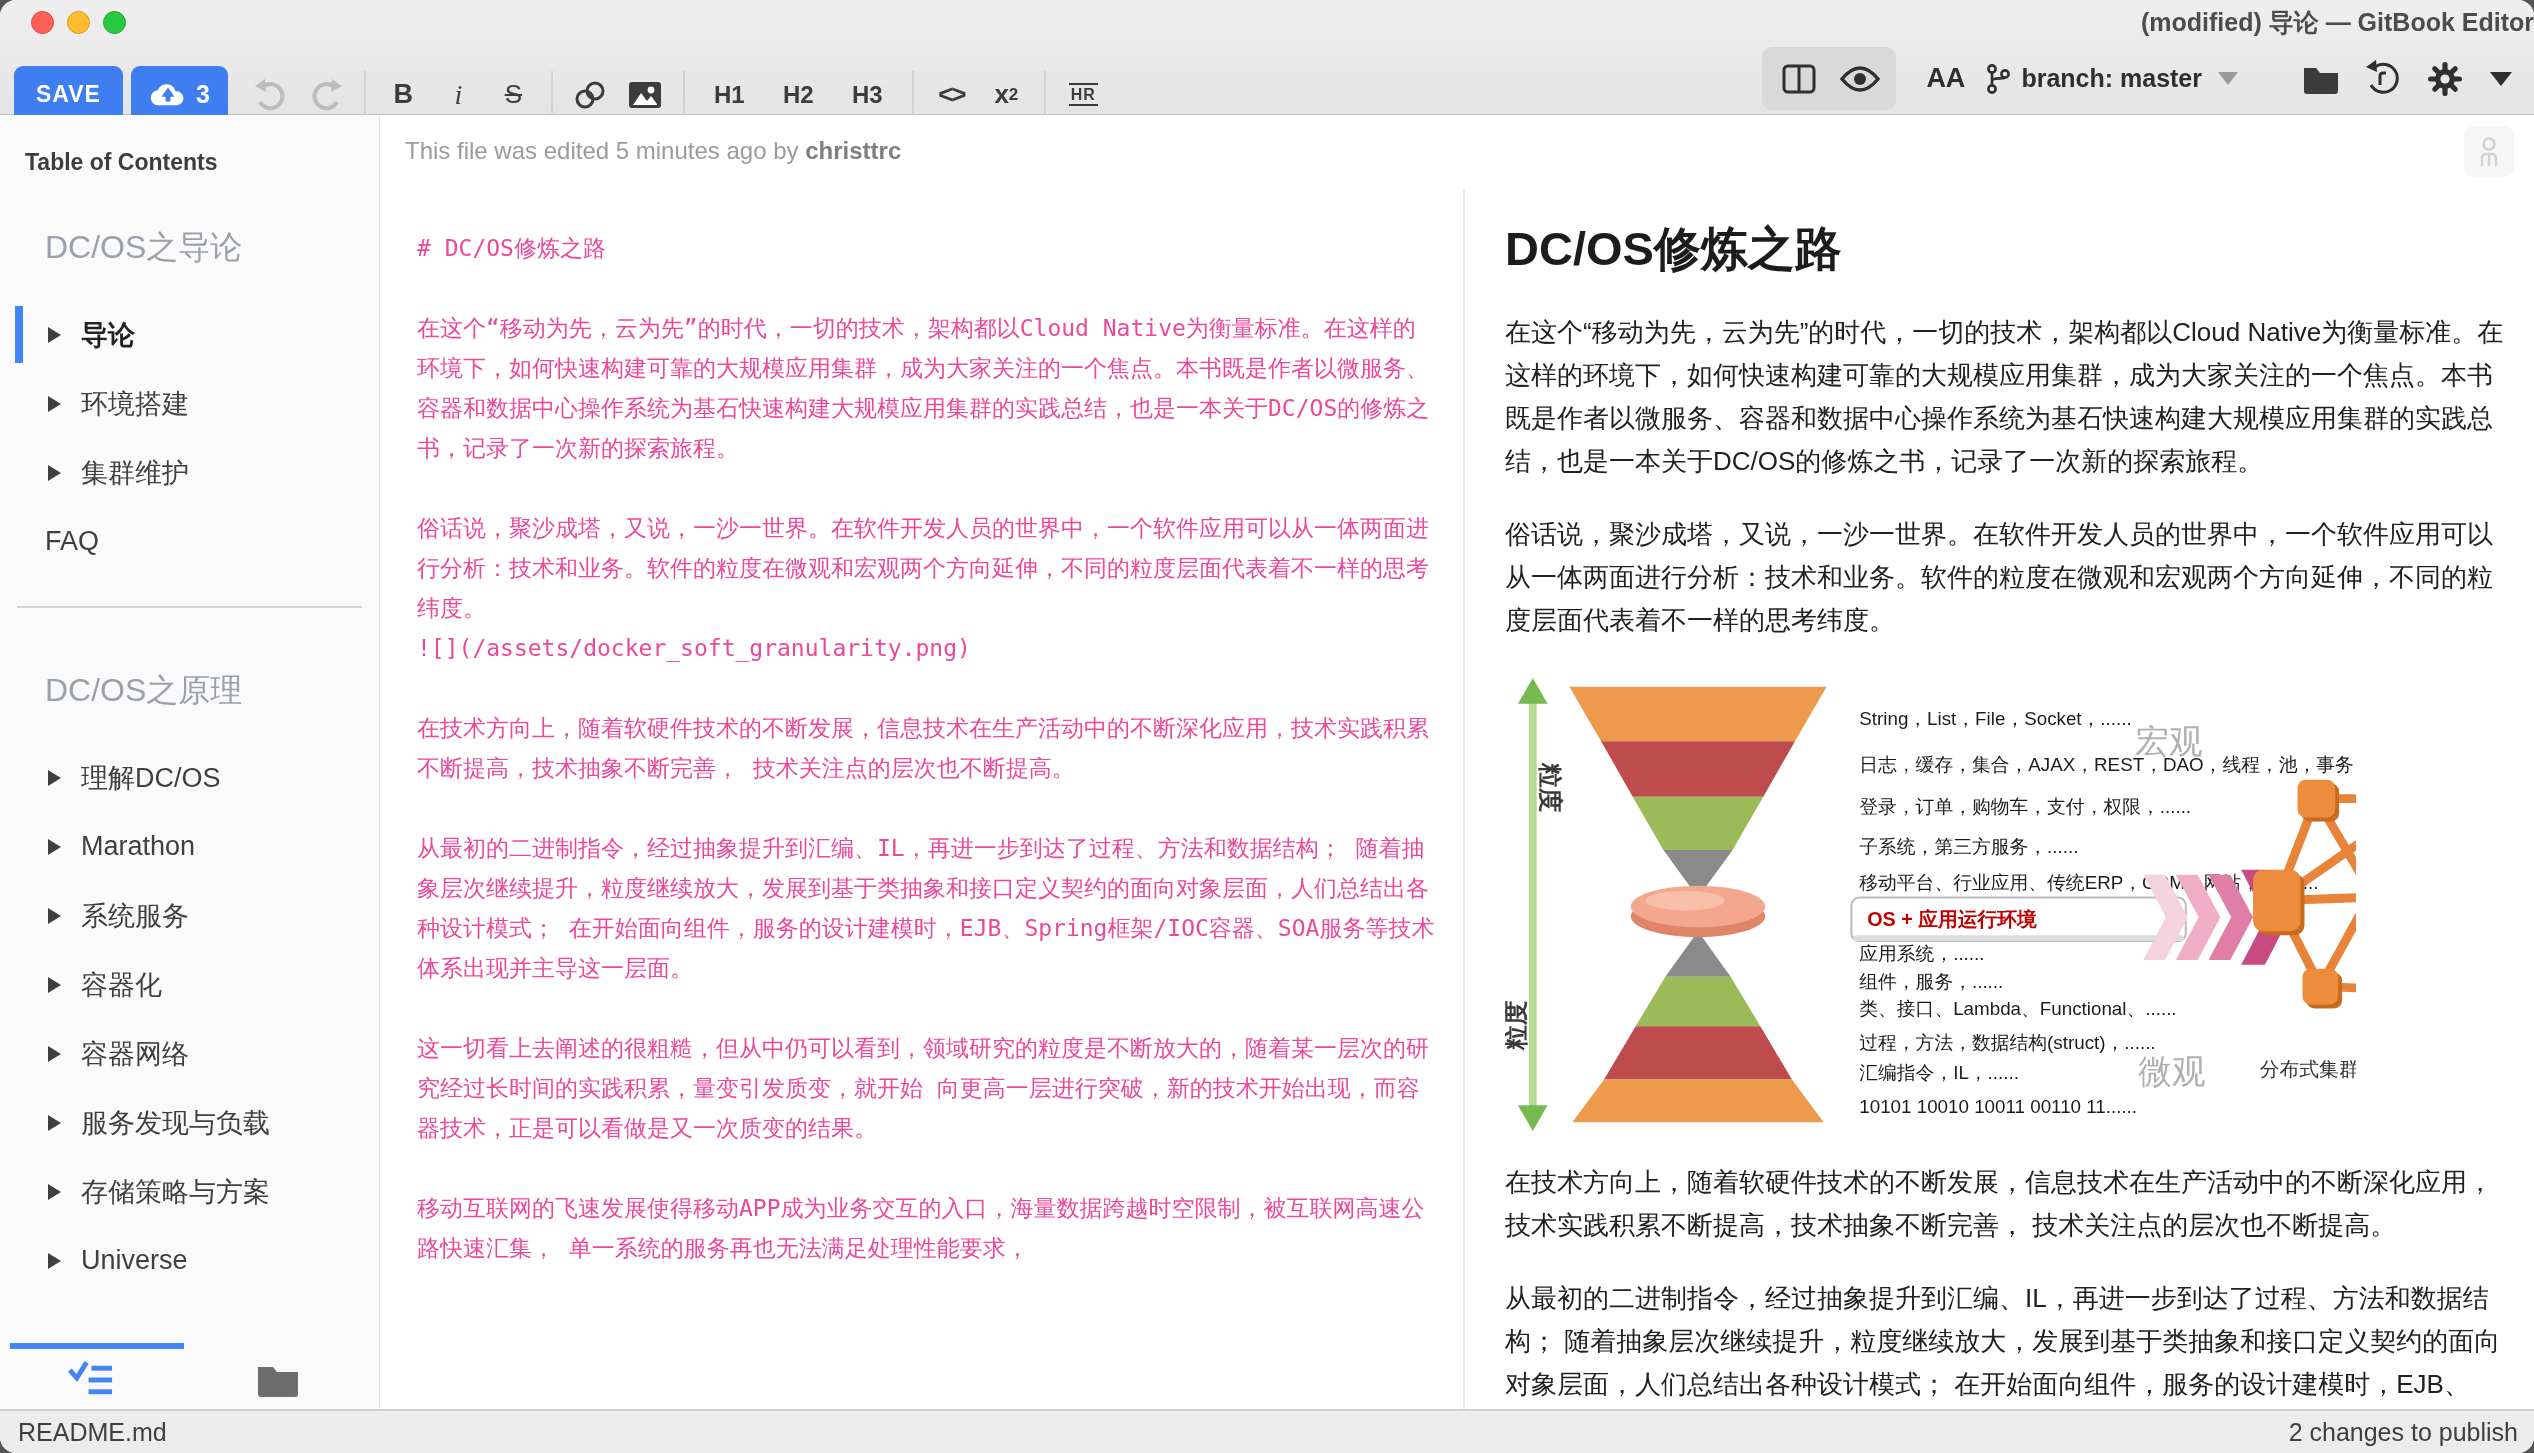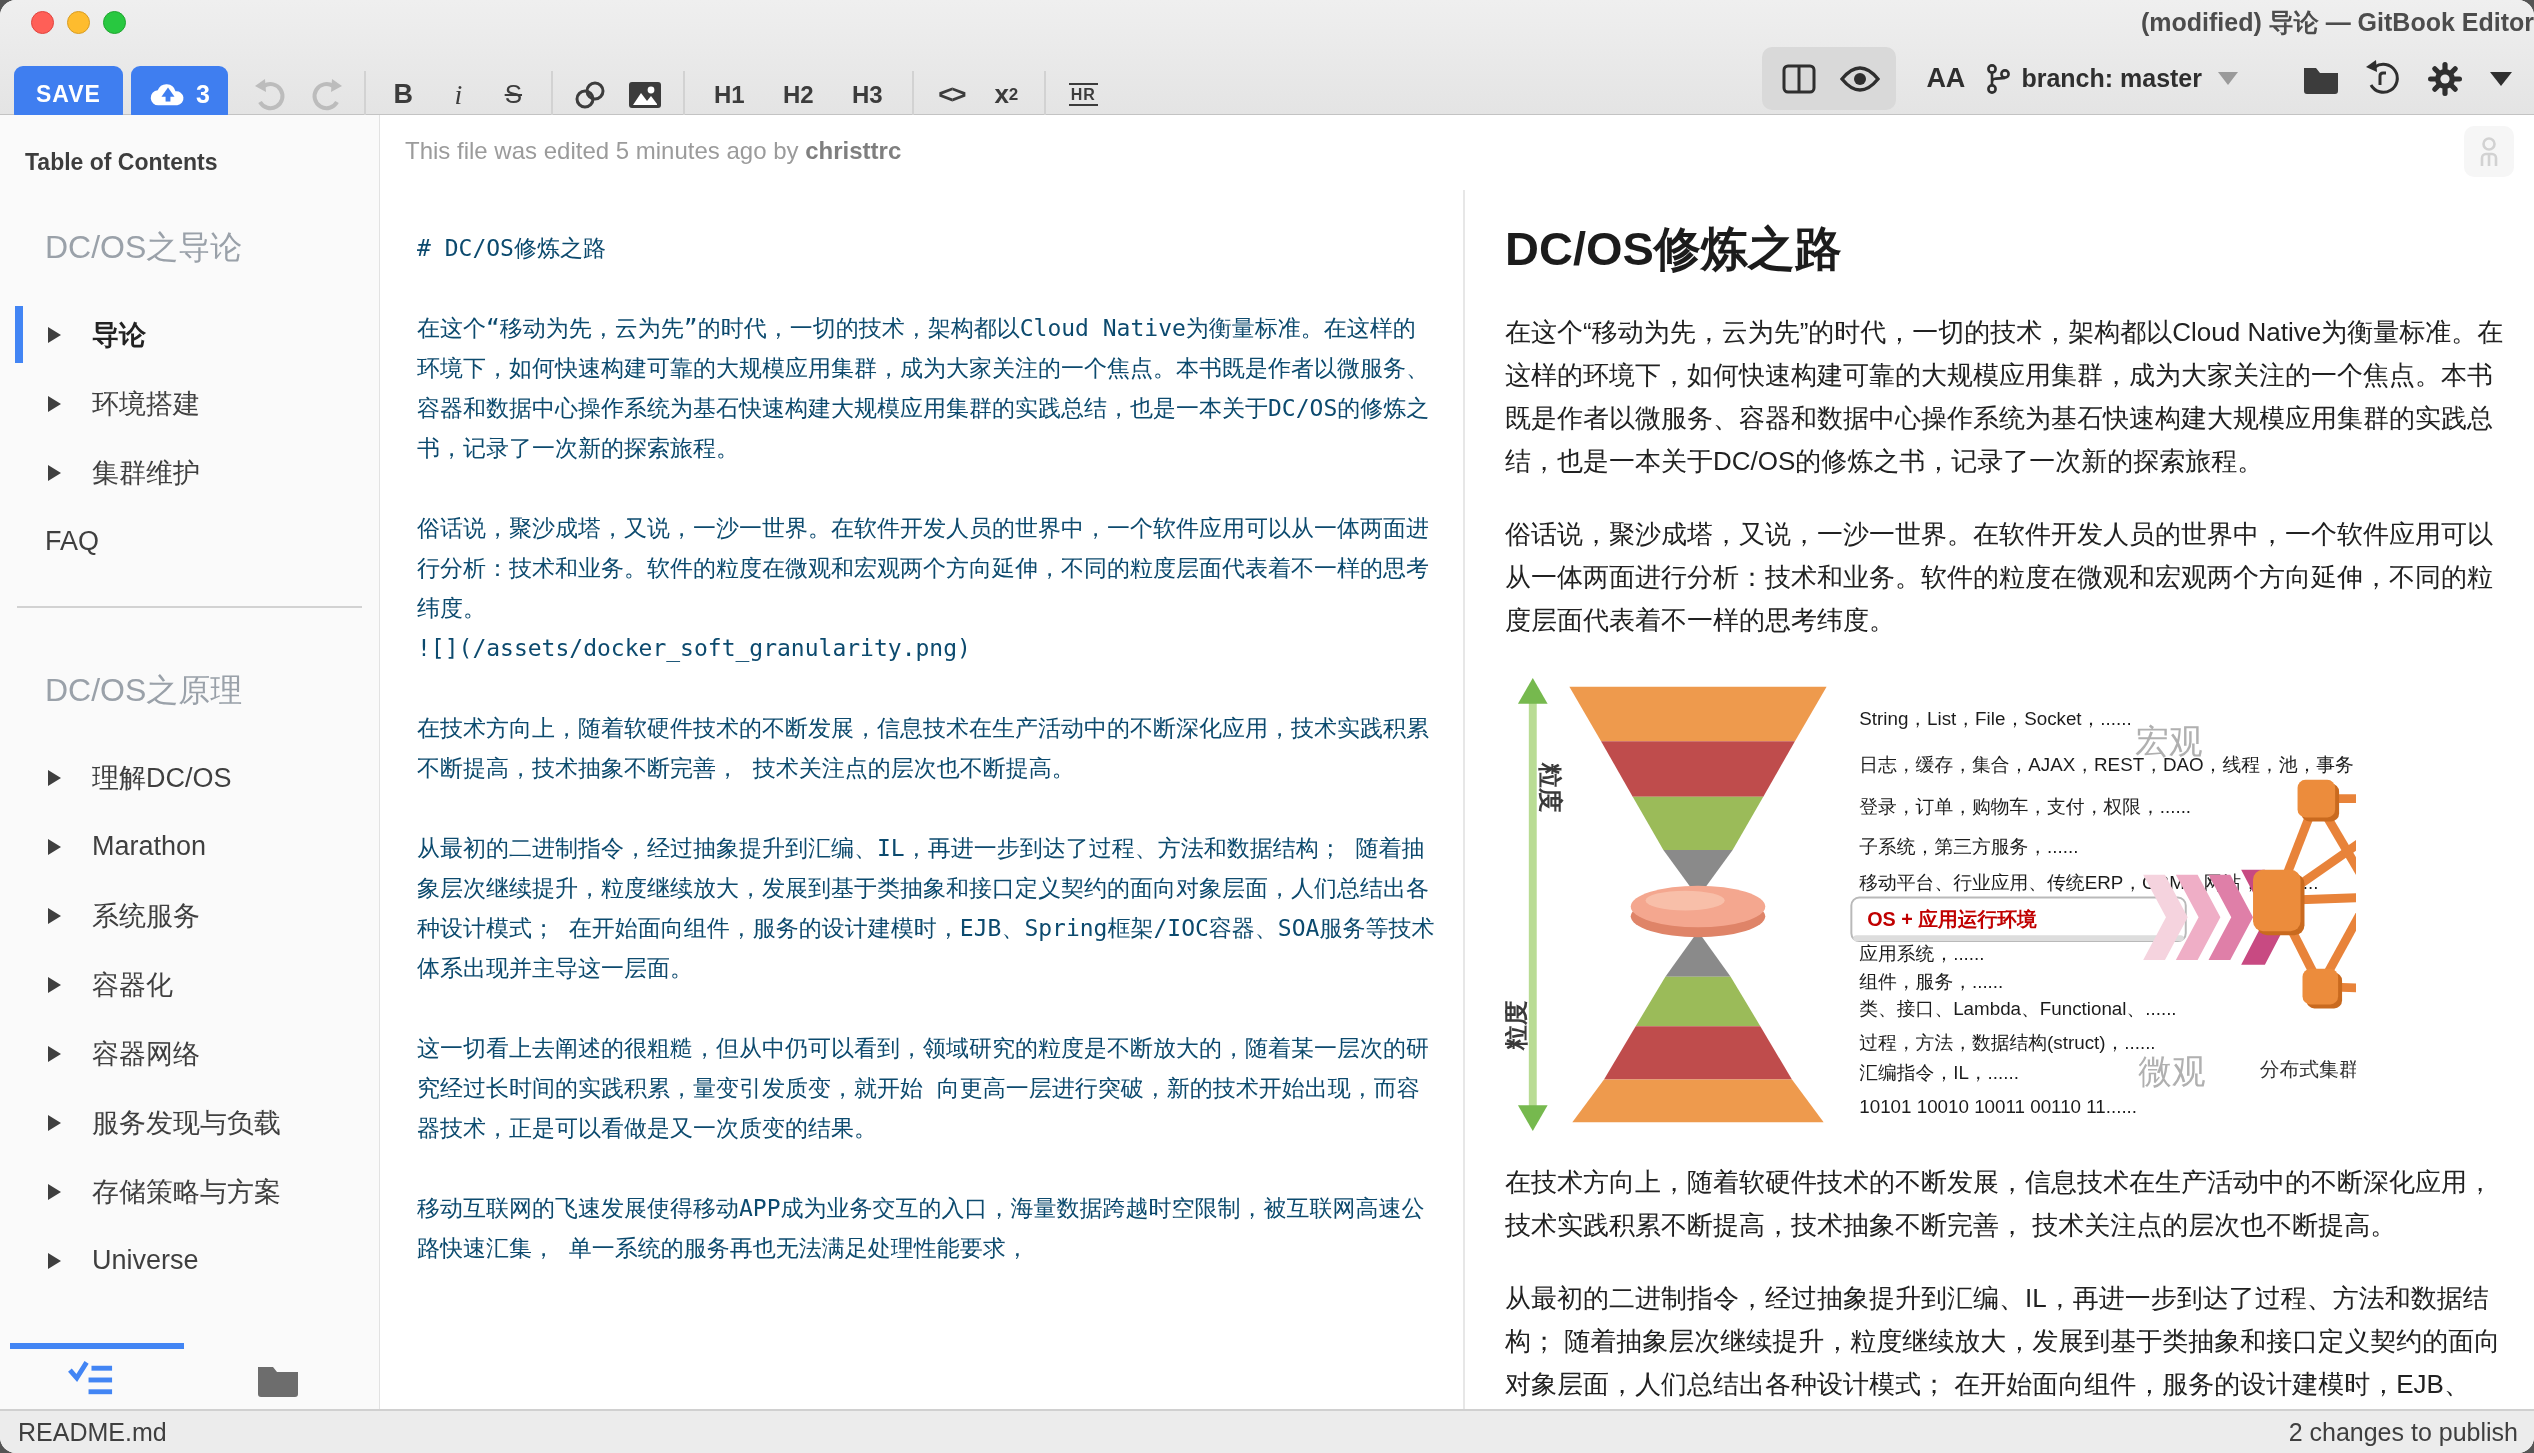--- a/index.html
+++ b/index.html
@@ -47,21 +47,21 @@
   .caret-plain{width:0;height:0;border-left:11px solid transparent;border-right:11px solid transparent;
     border-top:14px solid #2f2f2f;margin:0 6px 0 22px;}
 
   
   .sidebar{position:absolute;left:0;top:115px;width:380px;bottom:44px;background:#fafafa;
     border-right:1px solid #e2e2e2;overflow:hidden;}
   .toc-header{padding:34px 0 0 25px;font-size:23px;font-weight:bold;color:#3d3d3d;}
   .section-title{margin:50px 0 0 45px;font-size:32px;color:#9aa1a9;}
   .side-list{margin-top:30px;}
   .side-item{position:relative;height:69px;display:flex;align-items:center;padding-left:48px;
-    font-size:27px;color:#3f3f3f;cursor:default;gap:11px;}
+    font-size:27px;color:#3f3f3f;cursor:default;}
   .tri{width:0;height:0;border-left:13px solid #3f3f3f;border-top:8px solid transparent;
     border-bottom:8px solid transparent;margin-right:20px;flex:0 0 auto;}
   .side-item.active{font-weight:bold;color:#222;}
   .active-bar{position:absolute;left:15px;top:6px;width:8px;height:57px;background:#4285f4;}
   .faq-item{height:69px;display:flex;align-items:center;padding-left:45px;font-size:27px;color:#3f3f3f;}
   .side-divider{margin:30px 0 0 17px;width:345px;border-top:2px solid #d2d2d2;}
   .tab-indicator{position:absolute;top:1228px;left:10px;width:174px;height:6px;background:#4285f4;}
   .side-tabs{position:absolute;top:1240px;left:0;width:380px;height:55px;}
   .tab-toc{position:absolute;left:65px;top:2px;}
   .tab-files{position:absolute;left:255px;top:6px;}
@@ -71,21 +71,21 @@
     border-bottom:2px solid #ececec;}
   .edited-text{line-height:71px;padding-left:24px;font-size:24px;color:#9b9b9b;}
   .edited-text b{color:#7f7f7f;}
   .avatar{position:absolute;right:20px;top:11px;width:50px;height:51px;background:#f6f6f6;
     border-radius:10px;display:flex;align-items:center;justify-content:center;}
 
   
   .source-pane{position:absolute;left:381px;top:190px;width:1082px;bottom:44px;background:#fff;
     padding:38px 26px 0 36px;overflow:hidden;
     font-family:"DejaVu Sans Mono","Liberation Mono",monospace;
-    font-size:23px;line-height:40px;color:#0c4a6e;}
+    font-size:23px;line-height:40px;color:#ec4899;}
   .src-block{margin:0 0 40px 0;white-space:pre-wrap;word-break:break-all;}
   .src-block.tight{margin-bottom:0;}
   .pane-divider{position:absolute;left:1463px;top:190px;bottom:44px;width:2px;background:#e7e7e7;}
   .preview-pane{position:absolute;left:1465px;top:190px;right:0;bottom:44px;background:#fff;
     padding:28px 28px 0 40px;overflow:hidden;color:#212121;}
   .preview-pane h1{margin:0 0 30px 0;font-size:47px;font-weight:bold;color:#1c1c1c;}
   .preview-pane p{margin:0 0 30px 0;font-size:26px;line-height:43px;}
   .diagram{display:block;margin:4px 0 24px 0;}
 
   

